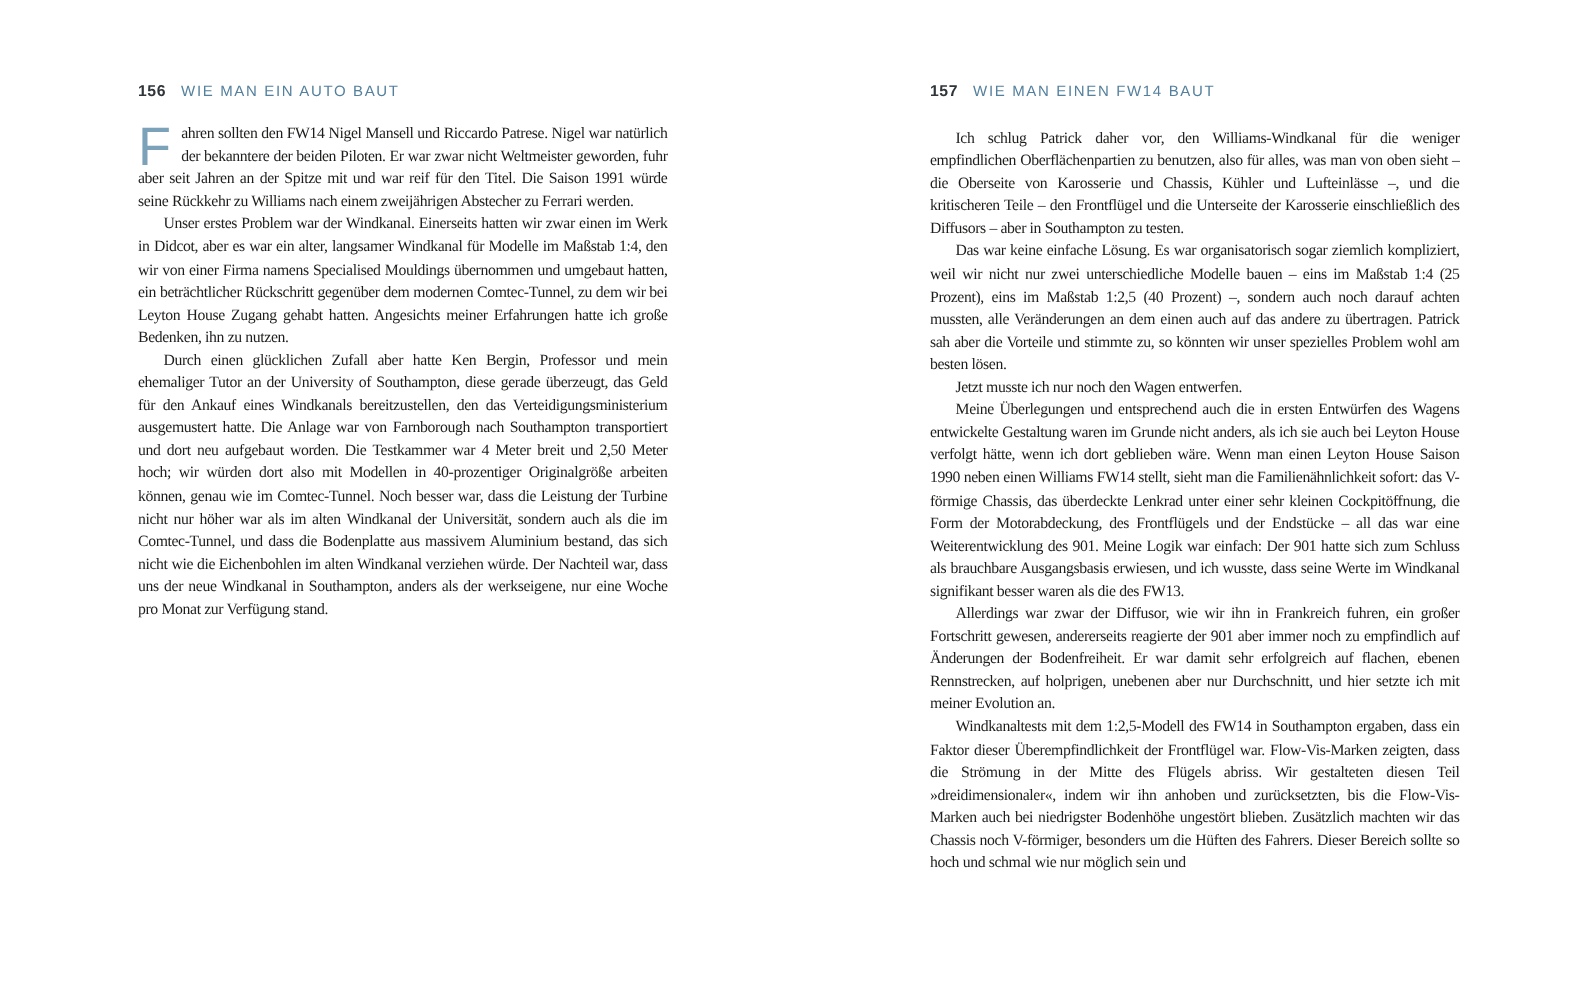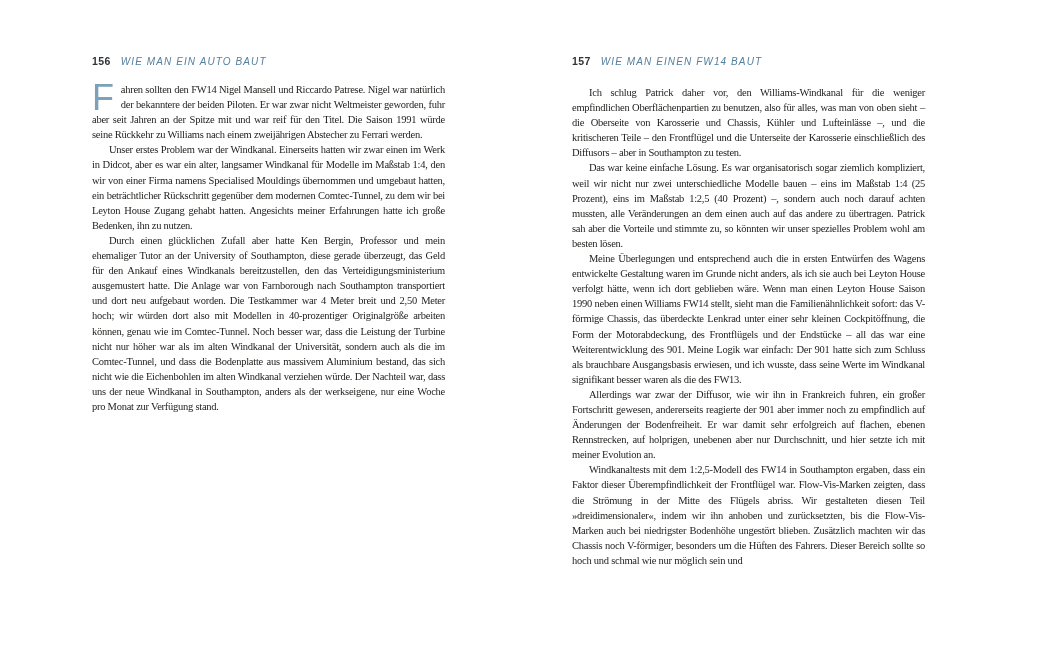--- a/index.html
+++ b/index.html
@@ -13,21 +13,21 @@
     width: 1023px; height: 663px;
     background: #ffffff;
     overflow: hidden;
   }
   .page {
     position: absolute;
     top: 55px;
     width: 353px;
   }
   .page-left  { left: 92px; }
-  .page-right { left: 572px; }
+  .page-right { left: 620px; }
 
   .running-head {
     display: flex;
     align-items: baseline;
     gap: 10px;
     font-family: "Liberation Sans", sans-serif;
     margin-bottom: 15px;
     white-space: nowrap;
   }
   .page-right .running-head { margin-bottom: 18px; }
@@ -35,21 +35,20 @@
     font-size: 10.5px;
     font-weight: 700;
     color: #2f3438;
     letter-spacing: 0.4px;
   }
   .running-head .title {
     font-size: 10px;
     font-weight: 400;
     color: #54809d;
     letter-spacing: 1.1px;
-    font-style: italic;
   }
 
   .bodytext p {
     margin: 0;
     font-size: 10.5px;
     line-height: 15.1px;
     letter-spacing: -0.25px;
     color: #1e1d1b;
     text-align: justify;
   }
@@ -93,19 +92,20 @@
   </div>
 
   <div class="page page-right">
     <div class="running-head">
       <span class="pagenum">157</span>
       <span class="title">WIE MAN EINEN FW14 BAUT</span>
     </div>
     <div class="bodytext">
       <p class="indent">Ich schlug Patrick daher vor, den Williams-Windkanal für die weniger empfindlichen Oberflächenpartien zu benutzen, also für alles, was man von oben sieht – die Oberseite von Karosserie und Chassis, Kühler und Lufteinlässe –, und die kritischeren Teile – den Frontflügel und die Unterseite der Karosserie einschließlich des Diffusors – aber in Southampton zu testen.</p>
       <p class="indent">Das war keine einfache Lösung. Es war organisatorisch sogar ziemlich kompliziert, weil wir nicht nur zwei unterschiedliche Modelle bauen – eins im Maßstab 1:4 (25 Prozent), eins im Maßstab 1:2,5 (40 Prozent) –, sondern auch noch darauf achten mussten, alle Veränderungen an dem einen auch auf das andere zu übertragen. Patrick sah aber die Vorteile und stimmte zu, so könnten wir unser spezielles Problem wohl am besten lösen.</p>
+      <p class="indent">Jetzt musste ich nur noch den Wagen entwerfen.</p>
       <p class="indent">Meine Überlegungen und entsprechend auch die in ersten Entwürfen des Wagens entwickelte Gestaltung waren im Grunde nicht anders, als ich sie auch bei Leyton House verfolgt hätte, wenn ich dort geblieben wäre. Wenn man einen Leyton House Saison 1990 neben einen Williams FW14 stellt, sieht man die Familienähnlichkeit sofort: das V-förmige Chassis, das überdeckte Lenkrad unter einer sehr kleinen Cockpitöffnung, die Form der Motorabdeckung, des Frontflügels und der Endstücke – all das war eine Weiterentwicklung des 901. Meine Logik war einfach: Der 901 hatte sich zum Schluss als brauchbare Ausgangsbasis erwiesen, und ich wusste, dass seine Werte im Windkanal signifikant besser waren als die des FW13.</p>
       <p class="indent">Allerdings war zwar der Diffusor, wie wir ihn in Frankreich fuhren, ein großer Fortschritt gewesen, andererseits reagierte der 901 aber immer noch zu empfindlich auf Änderungen der Bodenfreiheit. Er war damit sehr erfolgreich auf flachen, ebenen Rennstrecken, auf holprigen, unebenen aber nur Durchschnitt, und hier setzte ich mit meiner Evolution an.</p>
       <p class="indent">Windkanaltests mit dem 1:2,5-Modell des FW14 in Southampton ergaben, dass ein Faktor dieser Überempfindlichkeit der Frontflügel war. Flow-Vis-Marken zeigten, dass die Strömung in der Mitte des Flügels abriss. Wir gestalteten diesen Teil »dreidimensionaler«, indem wir ihn anhoben und zurücksetzten, bis die Flow-Vis-Marken auch bei niedrigster Bodenhöhe ungestört blieben. Zusätzlich machten wir das Chassis noch V-förmiger, besonders um die Hüften des Fahrers. Dieser Bereich sollte so hoch und schmal wie nur möglich sein und</p>
     </div>
   </div>
 
 </div>
 
 </body></html>

